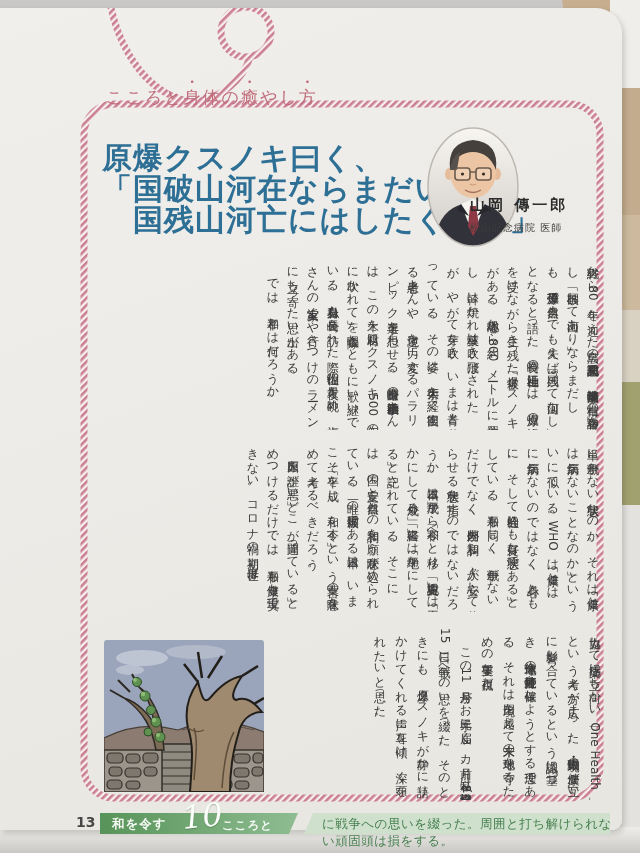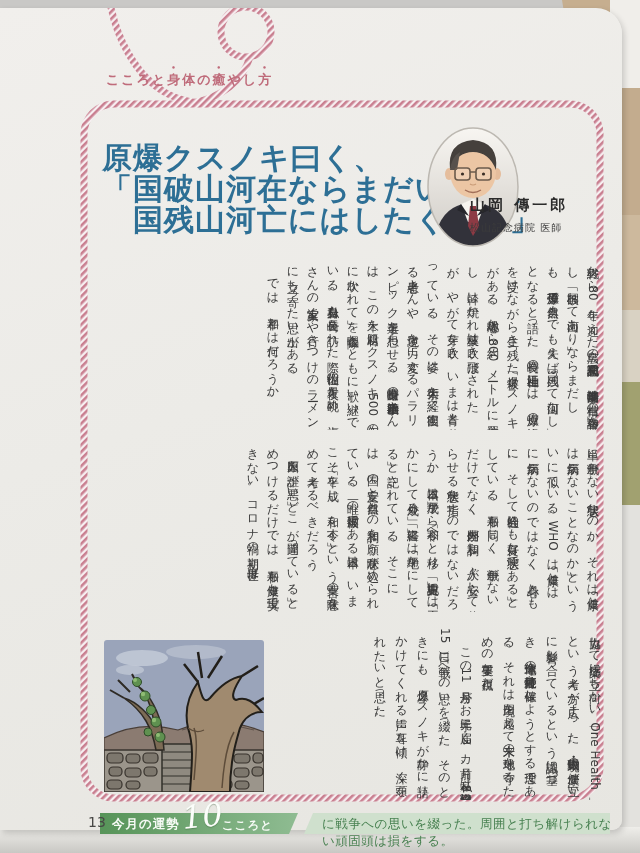--- a/index.html
+++ b/index.html
@@ -25,22 +25,22 @@
   }
   
   .page{
     position:absolute;left:0;top:8px;width:622px;height:822px;
     background:linear-gradient(160deg,#f1efec 0%,#ecebe7 45%,#e7e6e1 100%);
     border-radius:0 26px 10px 0;
     box-shadow:2px 3px 6px rgba(0,0,0,.18);
   }
   
   .header-title{
-    position:absolute;left:106px;top:56px;
-    font-size:13px;letter-spacing:2px;color:#bf6b7a;font-weight:bold;z-index:3;
+    position:absolute;left:106px;top:69px;
+    font-size:17px;letter-spacing:2px;color:#bf6b7a;font-weight:normal;z-index:3;
   }
   .header-title .em{
     text-emphasis:filled dot #bf6b7a;-webkit-text-emphasis:filled dot #bf6b7a;
   }
   .deco-svg{position:absolute;left:0;top:0;z-index:1;}
   
   .article-title{
     position:absolute;left:102px;top:134px;z-index:4;
     color:#2d6f95;font-weight:bold;font-size:30px;line-height:31px;letter-spacing:1px;
   }
@@ -59,21 +59,21 @@
     position:absolute;writing-mode:vertical-rl;text-orientation:mixed;
     white-space:pre-line;overflow:hidden;z-index:3;
     font-size:12px;color:#3a3a3a;
   }
   .band1{left:103px;top:250px;width:500px;height:172px;line-height:20px;}
   .band2{left:103px;top:432px;width:500px;height:172px;line-height:20px;}
   .band3{left:261px;top:620px;width:344px;height:172px;line-height:21.5px;}
   
   .illust{position:absolute;left:104px;top:632px;z-index:3;}
   
-  .page-number{position:absolute;left:88px;top:806px;font-size:14px;font-weight:normal;color:#474745;z-index:5;}
+  .page-number{position:absolute;left:76px;top:806px;font-size:14px;font-weight:bold;color:#474745;z-index:5;}
   .fortune-dark{
     position:absolute;left:100px;top:805px;width:198px;height:21px;z-index:4;
     background:linear-gradient(90deg,#579459,#8fbc92);
     clip-path:polygon(0 0,100% 0,calc(100% - 9px) 100%,0 100%);
   }
   .fortune-light{
     position:absolute;left:304px;top:805px;width:306px;height:21px;z-index:4;
     background:#cfe0cd;
     clip-path:polygon(9px 0,100% 0,100% 100%,0 100%);
   }
@@ -224,18 +224,18 @@
 
     <path d="M 86 152 C 88 122 90 106 84 88 C 80 70 84 56 94 42 C 98 58 100 64 106 58 C 116 46 126 38 138 36 C 130 48 126 58 132 60 C 142 56 150 62 158 72 C 148 72 140 78 136 88 C 132 102 126 120 126 152 Z" fill="#a08a6f" stroke="#221f1a" stroke-width="2"></path>
     <path d="M 94 42 L 80 24 M 98 38 L 94 12 M 104 38 L 118 16 M 138 36 L 154 26 M 150 64 L 160 58" fill="none" stroke="#221f1a" stroke-width="2.5"></path>
     <path d="M 90 140 C 92 116 94 100 90 88 M 118 148 C 120 120 124 102 130 92" fill="none" stroke="#5d4c3a" stroke-width="1.5"></path>
     <path d="M 84 88 Q 92 94 100 90" fill="none" stroke="#5d4c3a" stroke-width="1.2"></path>
   </svg>
 
   <div class="page-number">13</div>
   <div class="fortune-dark"></div>
   <div class="fortune-light"></div>
-  <div class="fortune-label">今月の運勢</div>
+  <div class="fortune-label">和を令す</div>
   <div class="fortune-month">10</div>
   <div class="fortune-suffix">こころと</div>
   <div class="fortune-text">に戦争への思いを綴った。周囲と打ち解けられない頑固頭は損をする。</div>
 
 </div>
 
 </body></html>

